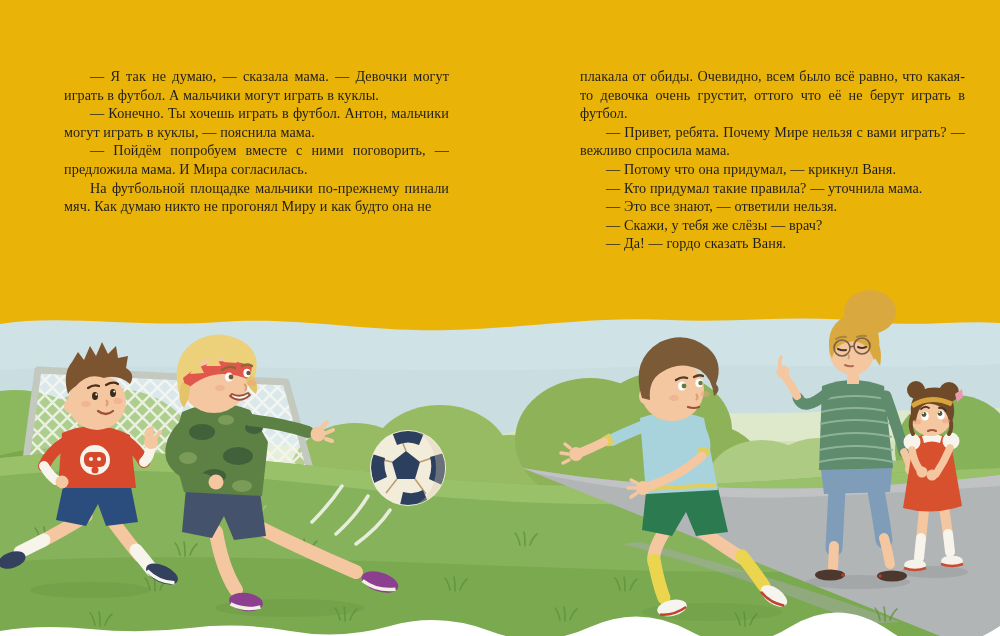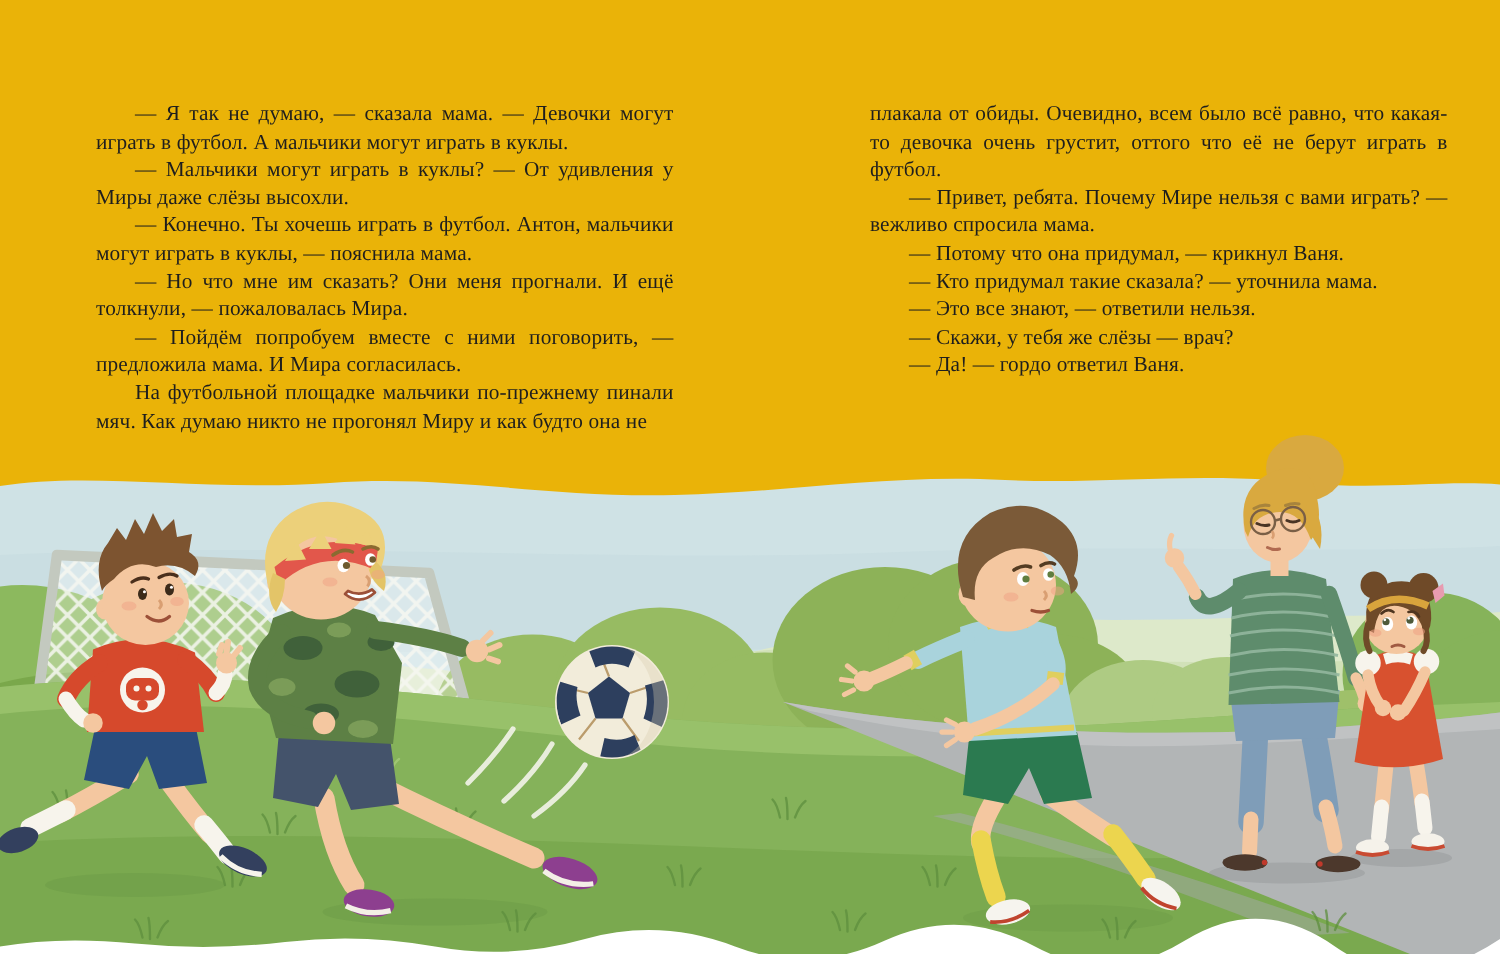--- a/index.html
+++ b/index.html
@@ -31,35 +31,33 @@
     display:block;
   }
 </style>
 </head>
 <body>
 
 <div class="spread">
 
   <div class="text-col left">
     <p class="para">— Я так не думаю, — сказала мама. — Девочки могут играть в футбол. А мальчики могут играть в куклы.</p>
-    <p class="para">— Мальчики могут играть в куклы? — От удивления у Миры даже слёзы высохли.</p>
     <p class="para">— Конечно. Ты хочешь играть в футбол. Антон, мальчики могут играть в куклы, — пояснила мама.</p>
-    <p class="para">— Но что мне им сказать? Они меня прогнали. И ещё толкнули, — пожаловалась Мира.</p>
     <p class="para">— Пойдём попробуем вместе с ними поговорить, — предложила мама. И Мира согласилась.</p>
     <p class="para">На футбольной площадке мальчики по-прежнему пинали мяч. Как думаю никто не прогонял Миру и как будто она не</p>
   </div>
 
   <div class="text-col right">
     <p class="para cont">плакала от обиды. Очевидно, всем было всё равно, что какая-то девочка очень грустит, оттого что её не берут играть в футбол.</p>
     <p class="para">— Привет, ребята. Почему Мире нельзя с вами играть? — вежливо спросила мама.</p>
     <p class="para">— Потому что она придумал, — крикнул Ваня.</p>
-    <p class="para">— Кто придумал такие сказала? — уточнила мама.</p>
+    <p class="para">— Кто придумал такие правила? — уточнила мама.</p>
     <p class="para">— Это все знают, — ответили нельзя.</p>
     <p class="para">— Скажи, у тебя же слёзы — врач?</p>
-    <p class="para">— Да! — гордо ответил Ваня.</p>
+    <p class="para">— Да! — гордо сказать Ваня.</p>
   </div>
 
   <svg class="illustration" viewBox="0 0 1000 346" xmlns="http://www.w3.org/2000/svg">
     <defs>
       <pattern id="net" width="15" height="15" patternUnits="userSpaceOnUse">
         <path d="M0,0 L15,15 M15,0 L0,15" stroke="#f6f7f1" stroke-width="2.4"></path>
       </pattern>
       <clipPath id="ballclip">
           <circle cx="408" cy="178" r="37"></circle>
         </clipPath>

